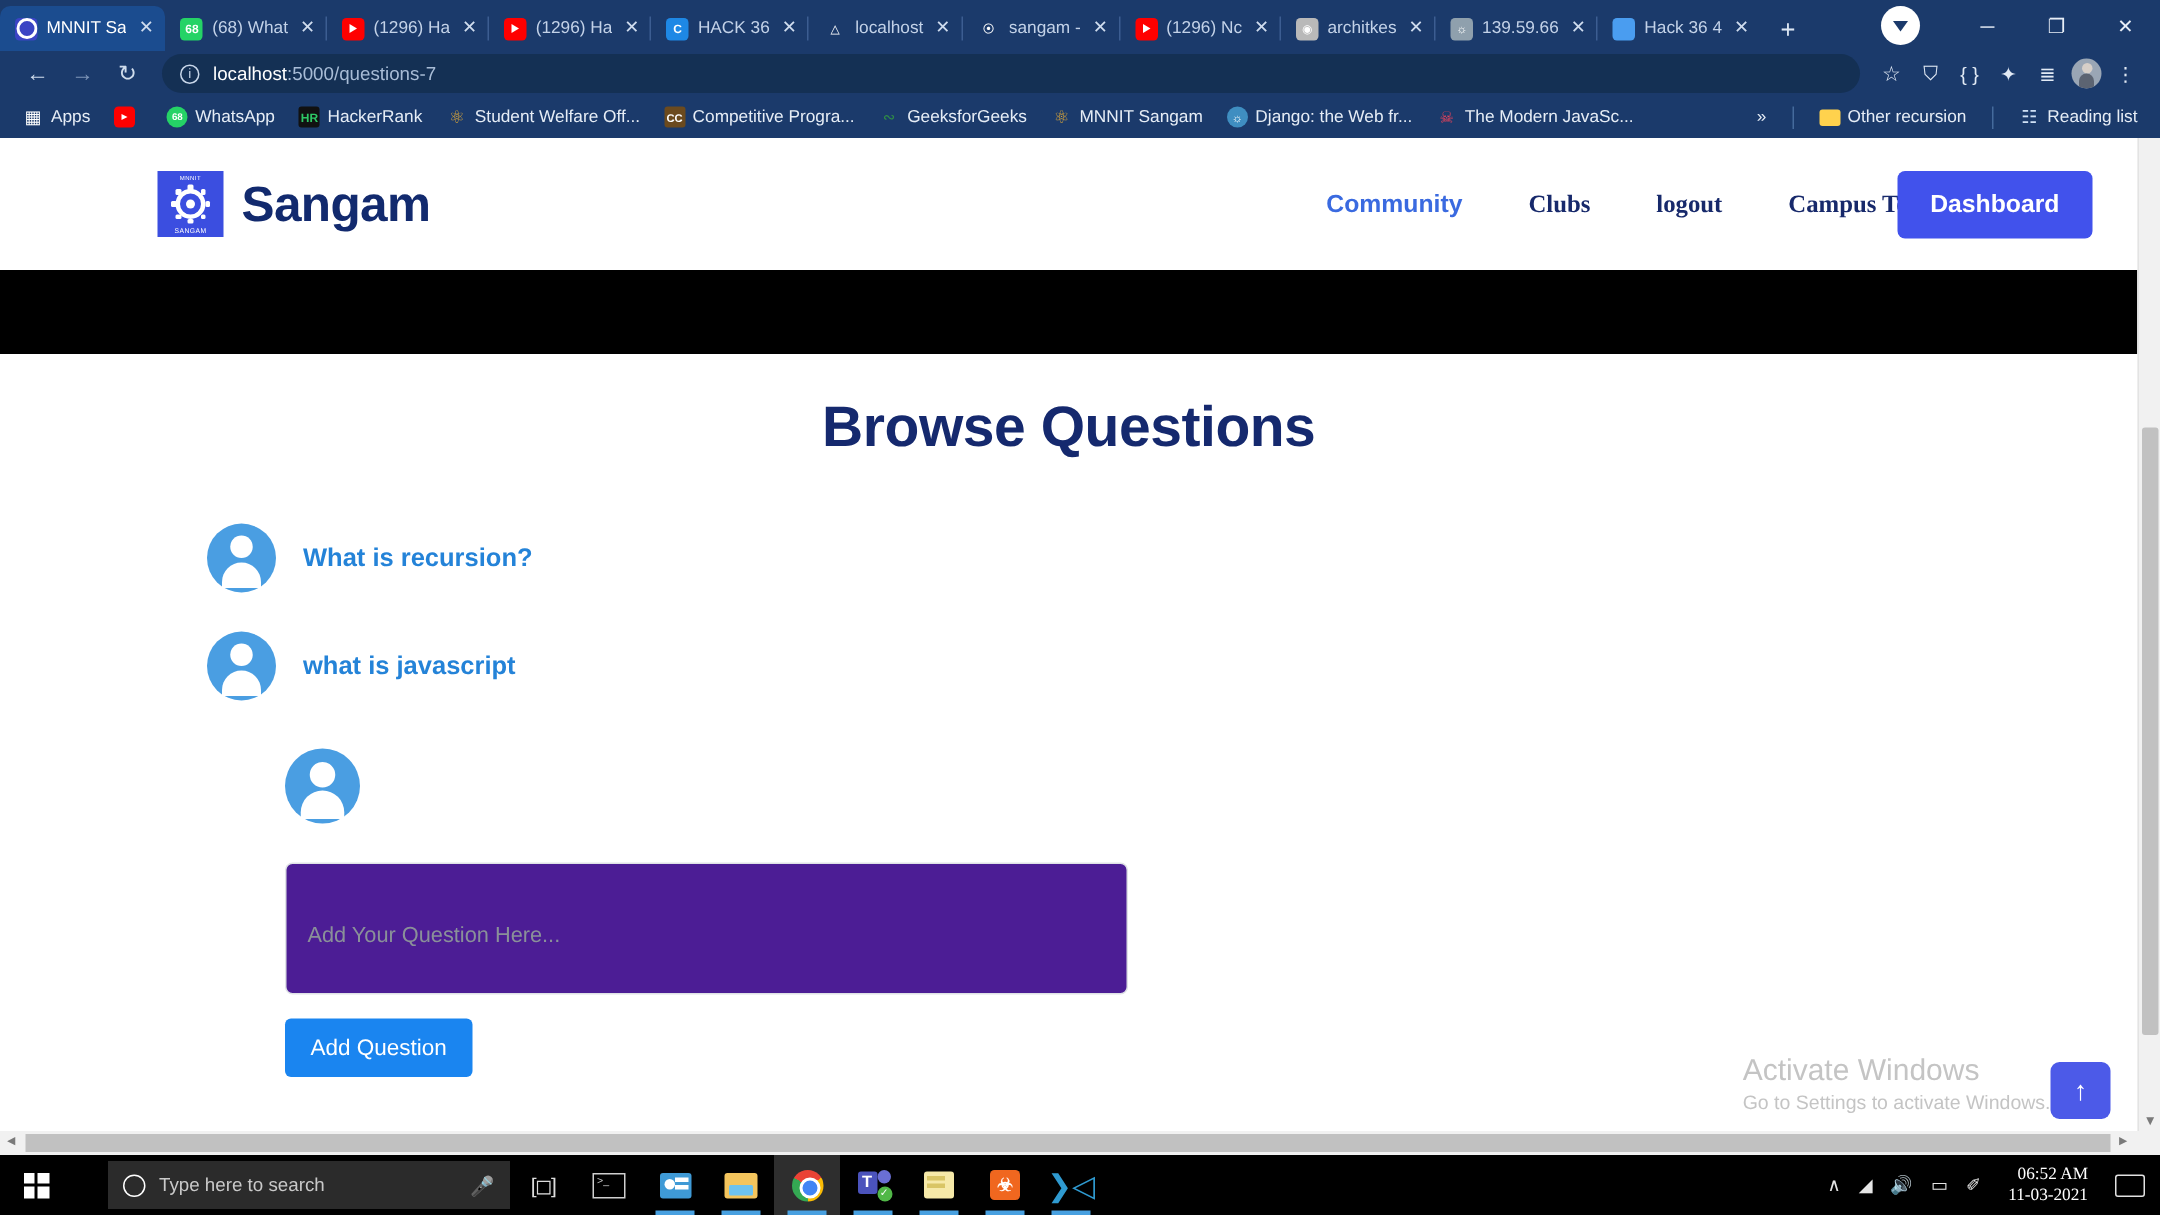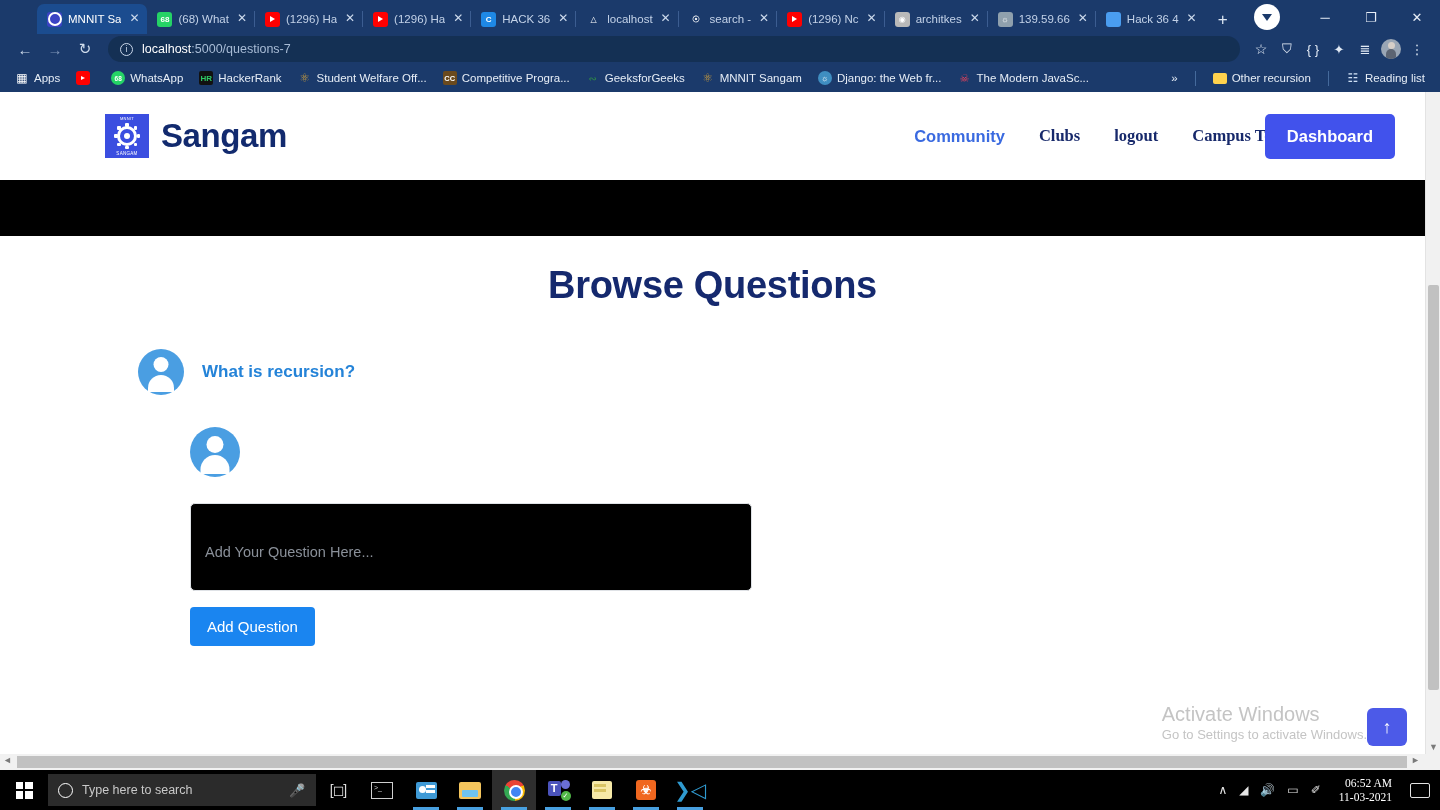--- a/index.html
+++ b/index.html
@@ -8,21 +8,21 @@
     overflow: hidden;
     font-family: "Liberation Sans", sans-serif;
     background: #fff;
   }
   #app { position: relative; width: 1440px; height: 810px; }
 
   
   .chrome { position: absolute; left:0; top:0; width:1440px; height:92px; background:#1b3a6b; }
 
   
-  .tabstrip { position:absolute; left:0; top:0; width:1440px; height:34px; display:flex; align-items:flex-end;padding-left:37px; }
+  .tabstrip { position:absolute; left:0; top:0; width:1440px; height:34px; display:flex; align-items:flex-end; }
   .tab {
     position: relative;
     height: 30px; display:flex; align-items:center; gap:6px;
     padding: 0 6px 0 10px; min-width: 0;
     color:#c3d2e8; font-size:11.5px; white-space:nowrap;
     border-radius:7px 7px 0 0;
   }
   .tab + .tab::before {
     content:""; position:absolute; left:-1px; top:7px; height:16px; width:1px; background:#3c5d91;
   }
@@ -92,21 +92,21 @@
   .brand { display:flex; align-items:center; gap:12px; }
   .logo { width:44px; height:44px; background:#3b4ee0; position:relative; display:flex; align-items:center; justify-content:center; }
   .logo .gear { width:26px; height:26px; position:relative; }
   .logo .gear .ring { position:absolute; left:3px; top:3px; width:20px; height:20px; border-radius:50%; border:3px solid #fff; }
   .logo .gear .core { position:absolute; left:10px; top:10px; width:6px; height:6px; border-radius:50%; background:#fff; }
   .logo .gear i { position:absolute; width:3.5px; height:3.5px; background:#fff; border-radius:1px; }
   .logo .txt-t { position:absolute; top:2px; left:0; width:100%; text-align:center; color:#fff; font-size:4px; letter-spacing:.3px;}
   .logo .txt-b { position:absolute; bottom:2px; left:0; width:100%; text-align:center; color:#fff; font-size:4.5px; letter-spacing:.3px;}
   .brandname { font-size:33px; font-weight:bold; color:#122a6e; letter-spacing:-0.4px; }
 
-  .nav { position:absolute; right:136px; top:0; height:88px; display:flex; align-items:center; gap:34px; }
+  .nav { position:absolute; right:136px; top:0; height:88px; display:flex; align-items:center; gap:44px; }
   .navlink { font-size:16.5px; font-weight:bold; text-decoration:none; white-space:nowrap; }
   .navlink.accent { color:#3a6ae0; }
   .navlink.dark { color:#17296b;font-family:Liberation Serif, serif; }
   .dashbtn { position:absolute; right:30px; top:22px; background:#4152ec; color:#fff; font-size:16.5px; font-weight:bold;
              border:none; border-radius:5px; padding:13px 22px; }
 
   .blackband { height:56px; background:#000; }
 
   .content { position:relative; height:518px; }
   .ptitle { text-align:center; font-size:38px; font-weight:bold; color:#15296e; padding-top:28px; letter-spacing:-0.3px; }
@@ -117,21 +117,21 @@
   .avatar::before { content:""; position:absolute; left:50%; top:9px; transform:translateX(-50%); width:17px; height:17px; border-radius:50%; background:#fff; }
   .avatar::after { content:""; position:absolute; left:50%; bottom:3px; transform:translateX(-50%); width:29px; height:19px; border-radius:15px 15px 0 0; background:#fff; }
   .avatar.sm { width:46px; height:46px; flex:0 0 46px; }
   .avatar.sm::before { width:15px; height:15px; top:8px; }
   .avatar.sm::after { width:26px; height:17px; }
   .qlink { font-size:17px; font-weight:bold; color:#2483d8; text-decoration:none; }
 
   .composer { padding-left:190px; margin-top:32px; }
   .composer .avatar { margin-bottom:26px; }
   .qbox { width:562px; height:88px; border:1px solid #dfe2e6; border-radius:5px;
-          color:#8a9099; font-size:14.5px; padding:40px 0 0 14px; background:#000000; }
+          color:#8a9099; font-size:14.5px; padding:40px 0 0 14px; background:#4c1d95; }
   .addbtn { margin-top:16px; background:#1a85f0; color:#fff; border:none; border-radius:4px;
             font-size:15px; padding:11px 17px; }
 
   .watermark { position:absolute; right:58px; bottom:10px; text-align:left; color:#c4c4c4; }
   .wm1 { font-size:20px; line-height:24px; }
   .wm2 { font-size:13px; line-height:18px; }
   .totop { position:absolute; right:18px; bottom:8px; width:40px; height:38px; background:#4c5ae8;
            border-radius:6px; color:#fff; display:flex; align-items:center; justify-content:center; font-size:18px; border:none;}
 
   
@@ -141,21 +141,21 @@
   .hsb { position:absolute; left:0; bottom:40px; width:1440px; height:16px; background:#f1f1f1; }
   .hsb .thumb { position:absolute; left:17px; top:2px; width:1390px; height:12px; background:#c1c1c1; }
   .hsb .lf { position:absolute; left:3px; top:1px; color:#7a7a7a; font-size:9px; }
   .hsb .rt { position:absolute; right:20px; top:1px; color:#7a7a7a; font-size:9px; }
 
   
   .taskbar { position:absolute; left:0; bottom:0; width:1440px; height:40px; background:#000; display:flex; align-items:center; }
   .startbtn { width:48px; height:40px; display:flex; align-items:center; justify-content:center; }
   .winlogo { width:17px; height:17px; display:grid; grid-template-columns:1fr 1fr; grid-template-rows:1fr 1fr; gap:2px; }
   .winlogo i { background:#fff; display:block; }
-  .search { width:268px; height:32px; background:#2b2b2b; display:flex; align-items:center; gap:9px; padding:0 10px; color:#c9c9c9; font-size:12.5px; }
+  .search { width:268px; height:32px; background:#2b2b2b; display:flex; align-items:center; gap:9px; padding:0 10px; color:#c9c9c9; font-size:12.5px;margin-left:24px; }
   .search .circ { width:15px;height:15px;border:1.6px solid #fff;border-radius:50%; flex:0 0 15px;}
   .search .mic { margin-left:auto; font-size:13px; color:#d6d6d6;}
   .tbtn { width:44px; height:40px; display:flex; align-items:center; justify-content:center; position:relative; }
   .tbtn.open::after { content:""; position:absolute; bottom:0; left:9px; width:26px; height:3px; background:#48a0e0; }
   .tbtn.active { background:#2e2e2e; }
   .ic-taskview{ color:#dcdcdc; font-size:14px; letter-spacing:-1px;}
   .ic-term { width:22px;height:17px;border:1.4px solid #cfcfcf; color:#cfcfcf; font-size:7px; display:flex; align-items:flex-start; padding:1px 2px;}
   .ic-contacts{ width:21px;height:17px;background:#3f9ad6; border-radius:2px; position:relative;}
   .ic-contacts::after{content:"";position:absolute;right:2px;top:3px;width:9px;height:3px;background:#fff;box-shadow:0 5px 0 #fff;}
   .ic-contacts::before{content:"";position:absolute;left:3px;top:4px;width:7px;height:7px;border-radius:50%;background:#fff;}
@@ -210,21 +210,21 @@
         <span class="ttl">HACK 36</span>
         <span class="tclose">✕</span>
       </div>
       <div class="tab">
         <span class="fav fav-flask">△</span>
         <span class="ttl">localhost</span>
         <span class="tclose">✕</span>
       </div>
       <div class="tab">
         <span class="fav fav-sangam">⦿</span>
-        <span class="ttl">search -</span>
+        <span class="ttl">sangam -</span>
         <span class="tclose">✕</span>
       </div>
       <div class="tab">
         <span class="fav fav-yt"></span>
         <span class="ttl">(1296) Nc</span>
         <span class="tclose">✕</span>
       </div>
       <div class="tab">
         <span class="fav fav-gh">◉</span>
         <span class="ttl">architkes</span>
@@ -364,20 +364,24 @@
     <div class="blackband"></div>
 
     <div class="content">
       <div class="ptitle">Browse Questions</div>
 
       <div class="qlist">
         <div class="qrow">
           <span class="avatar sm"></span>
           <a class="qlink" href="#">What is recursion?</a>
         </div>
+        <div class="qrow">
+          <span class="avatar sm"></span>
+          <a class="qlink" href="#">what is javascript</a>
+        </div>
       </div>
 
       <div class="composer">
         <div class="avatar"></div>
         <div class="qbox">Add Your Question Here...</div>
         <button class="addbtn">Add Question</button>
       </div>
 
       <div class="watermark">
         <div class="wm1">Activate Windows</div>

